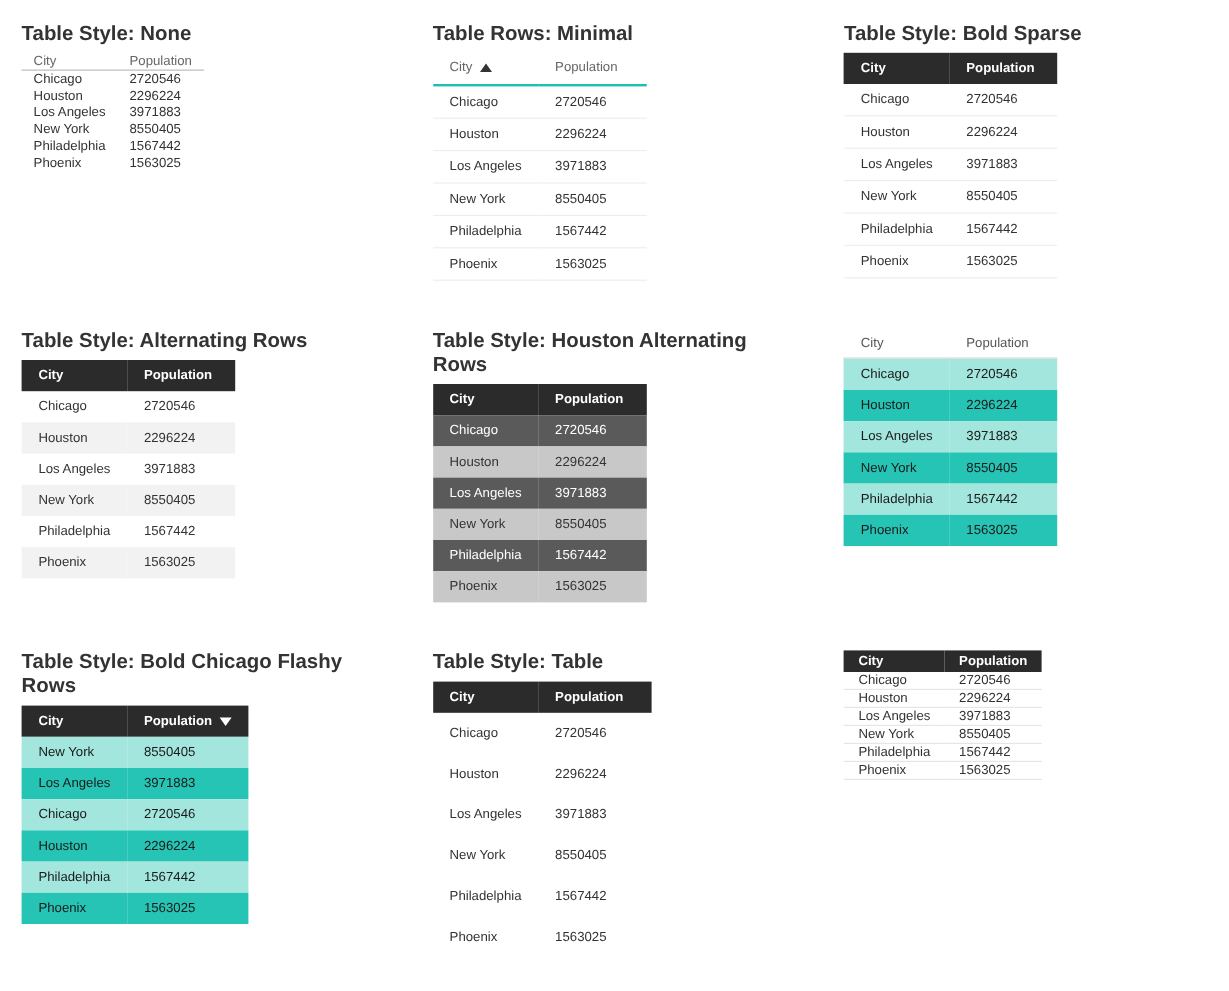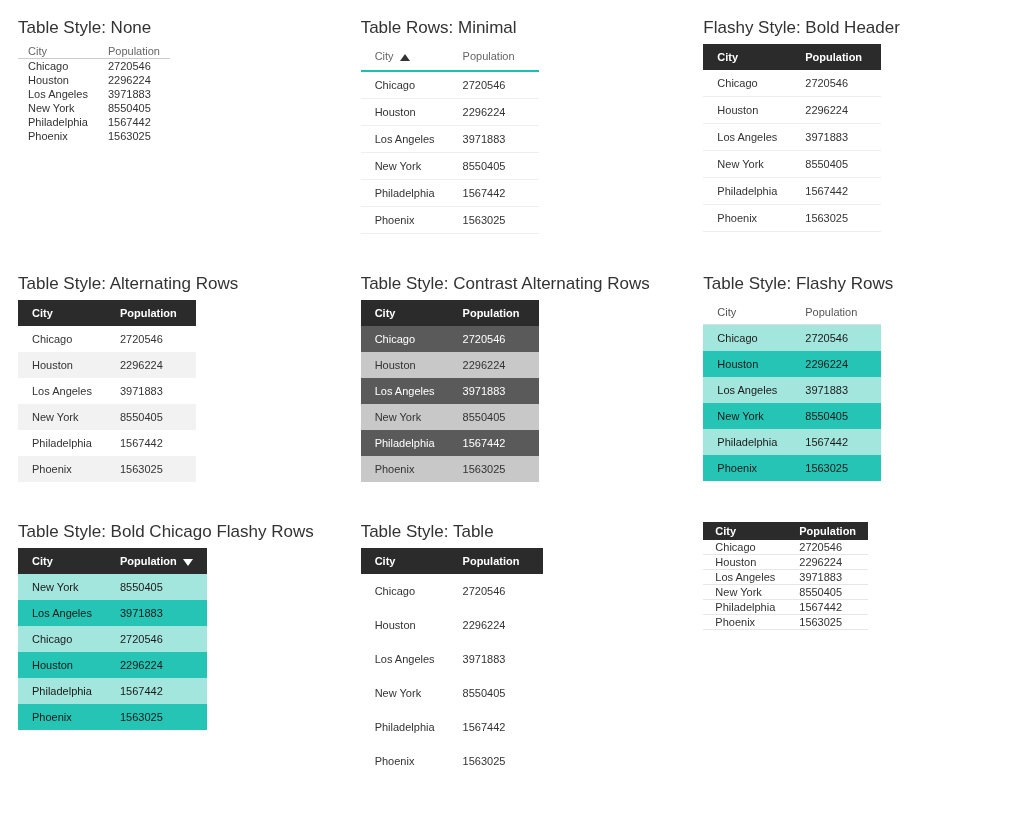--- a/index.html
+++ b/index.html
@@ -16,21 +16,21 @@
     display: grid;
     grid-template-columns: repeat(3, 1fr);
     column-gap: 40px;
     row-gap: 40px;
   }
   .panel { }
   .title {
     font-size: 17px;
     color: #333;
     margin-bottom: 6px;
-    font-weight: 400;
+    font-weight: 700;
   }
 
   table {
     border-collapse: collapse;
     font-size: 11px;
     color: #333;
   }
   th, td {
     text-align: left;
     white-space: nowrap;
@@ -224,21 +224,21 @@
             <td>1567442</td>
           </tr>
           <tr>
             <td>Phoenix</td>
             <td>1563025</td>
           </tr>
         </tbody>
       </table>
     </div>
     <div class="panel">
-      <div class="title">Flashy Style: Bold Header</div>
+      <div class="title">Table Style: Bold Sparse</div>
       <table class="t-bold">
         <thead>
           <tr>
             <th class="col-city"><span>City</span></th>
             <th class="col-pop"><span>Population</span></th>
           </tr>
         </thead>
         <tbody>
           <tr>
             <td>Chicago</td>
@@ -298,21 +298,21 @@
             <td>1567442</td>
           </tr>
           <tr>
             <td>Phoenix</td>
             <td>1563025</td>
           </tr>
         </tbody>
       </table>
     </div>
     <div class="panel">
-      <div class="title">Table Style: Contrast Alternating Rows</div>
+      <div class="title">Table Style: Houston Alternating Rows</div>
       <table class="t-contrast">
         <thead>
           <tr>
             <th class="col-city"><span>City</span></th>
             <th class="col-pop"><span>Population</span></th>
           </tr>
         </thead>
         <tbody>
           <tr>
             <td>Chicago</td>
@@ -335,21 +335,20 @@
             <td>1567442</td>
           </tr>
           <tr>
             <td>Phoenix</td>
             <td>1563025</td>
           </tr>
         </tbody>
       </table>
     </div>
     <div class="panel">
-      <div class="title">Table Style: Flashy Rows</div>
       <table class="t-flashy">
         <thead>
           <tr>
             <th class="col-city"><span>City</span></th>
             <th class="col-pop"><span>Population</span></th>
           </tr>
         </thead>
         <tbody>
           <tr>
             <td>Chicago</td>

